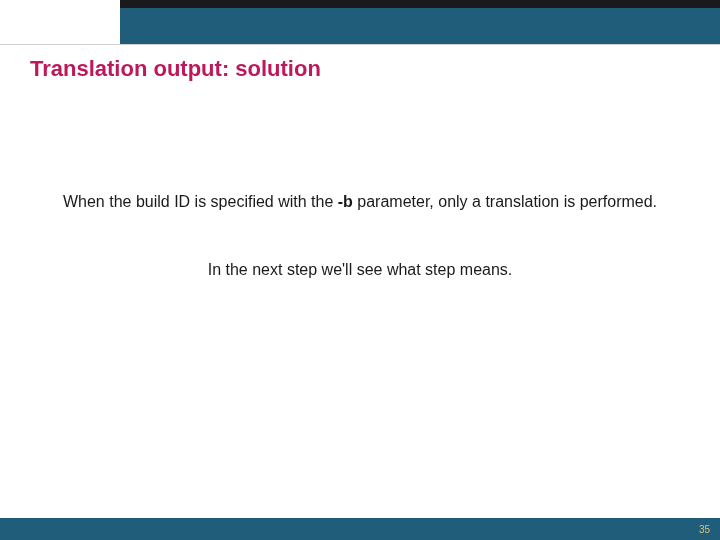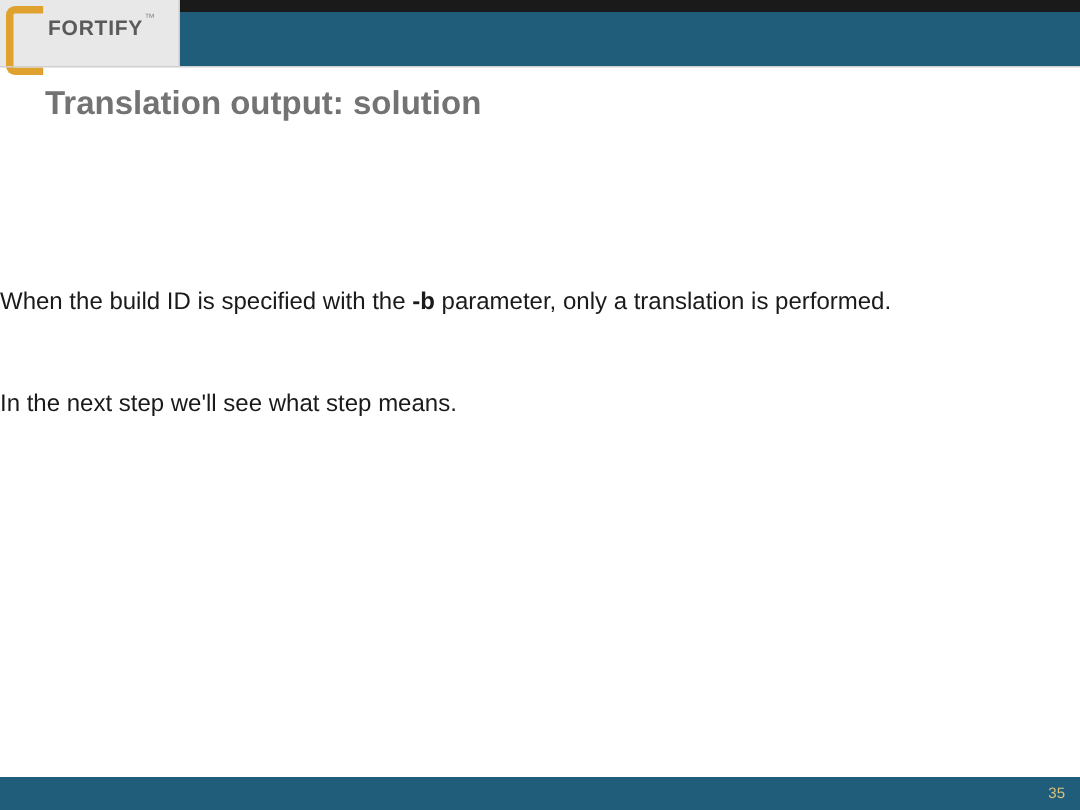--- a/index.html
+++ b/index.html
@@ -81,27 +81,27 @@
     width: 100%;
     height: 1px;
     background: #d0d0d0;
   }
   .slide-title {
     position: absolute;
     top: 56px;
     left: 30px;
     font-size: 22px;
     font-weight: bold;
-    color: #737373;
+    color: #be185d;
   }
   .body-text {
     position: absolute;
     left: 0;
     width: 100%;
-    text-align: left;
+    text-align: center;
     font-size: 16px;
     color: #1a1a1a;
     line-height: 1.3;
   }
   .para1 { top: 192px; }
   .para2 { top: 260px; }
   .bold { font-weight: bold; }
   .bottom-bar {
     position: absolute;
     bottom: 0;
@@ -116,25 +116,20 @@
     right: 10px;
     bottom: 5px;
     font-size: 10px;
     color: #d9c07a;
   }
 </style>
 </head>
 <body>
 
 <div class="header-bar">
-  <div class="logo-area">
-    <div class="logo-bracket"></div>
-    <span class="logo-text">FORTIFY</span>
-    <span class="logo-tm">™</span>
-  </div>
   <div class="header-right">
     <div class="top-strip"></div>
     <div class="blue-strip"></div>
   </div>
 </div>
 <div class="thin-line"></div>
 
 <div class="slide-title">Translation output: solution</div>
 
 <div class="body-text para1">

